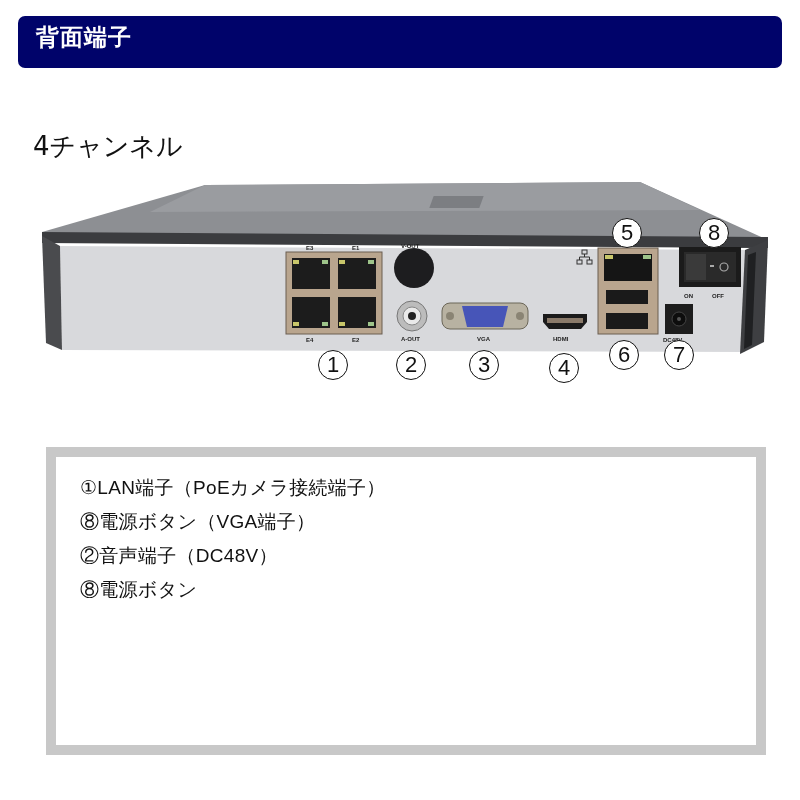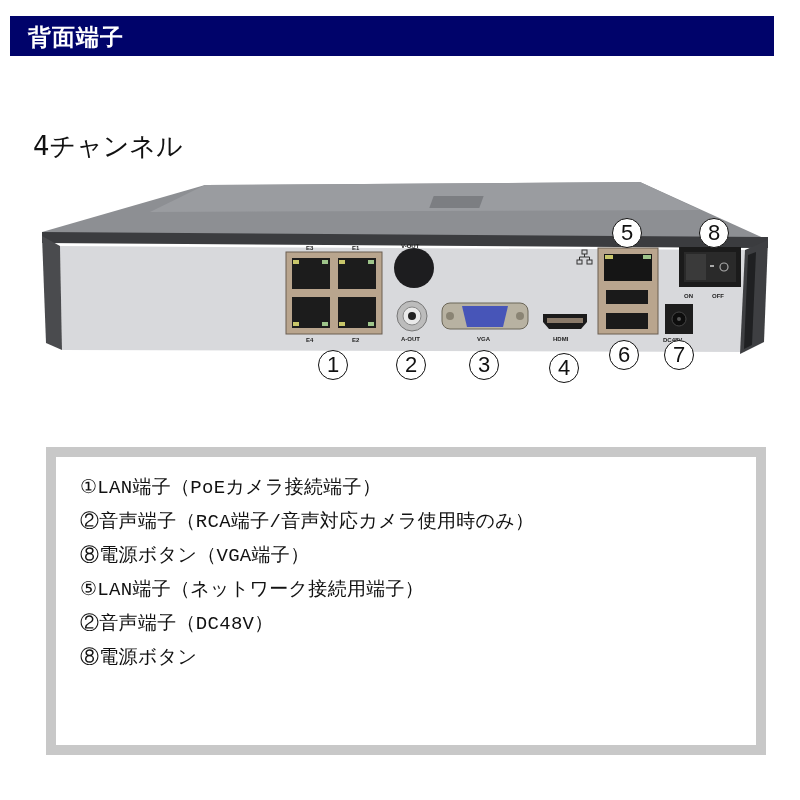--- a/index.html
+++ b/index.html
@@ -1,36 +1,36 @@
 <!DOCTYPE html>
 <html><head>
 <meta charset="utf-8">
 <style>
   html, body { margin:0; padding:0; background:#fff; }
   body { width:800px; height:800px; position:relative; overflow:hidden;
          font-family:"DejaVu Sans", "Liberation Sans", sans-serif; color:#111; }
-  .hdr { position:absolute; left:10px; top:16px; width:764px; height:40px; background:#00036a; }
+  .hdr { position:absolute; left:18px; top:16px; width:764px; height:52px; background:#00036a;border-radius:7px; }
   .hdr-title { position:absolute; left:18px; top:6px; font-size:23px; font-weight:bold; color:#fff; letter-spacing:1px; }
   .sub { position:absolute; left:33px; top:129px; font-size:26px; color:#111; }
 
   
   .dev { position:absolute; left:0; top:0; width:800px; height:420px; }
   .dev svg { position:absolute; left:0; top:0; }
 
   .num { position:absolute; width:28px; height:28px; border:1.5px solid #111; border-radius:50%;
          background:#fff; font-size:22px; line-height:28px; text-align:center; color:#111;
          font-family:"Liberation Sans", sans-serif; }
   .plabel { position:absolute; font-size:6px; color:#222; font-family:"Liberation Sans", sans-serif; font-weight:bold; }
 
   
   .legend { position:absolute; left:46px; top:447px; width:700px; height:288px;
             border:10px solid #c8c8c8; background:#fff; }
   .legend ul { list-style:none; margin:0; padding:0; position:absolute; left:24px; top:14px; }
   .legend li { font-size:19px; height:34px; line-height:34px; white-space:nowrap; color:#111;
-               font-family:Liberation Mono, monospace; letter-spacing:0.3px; }
+               font-family:Liberation Sans, sans-serif; letter-spacing:0.3px; }
 </style>
 </head>
 <body>
 
 <div class="hdr">
   <div class="hdr-title">背面端子</div>
 </div>
 
 <div class="sub">4チャンネル</div>
 
@@ -121,19 +121,17 @@
   <div class="num" style="left:549px;top:353px;">4</div>
   <div class="num" style="left:612px;top:218px;">5</div>
   <div class="num" style="left:609px;top:340px;">6</div>
   <div class="num" style="left:664px;top:340px;">7</div>
   <div class="num" style="left:699px;top:218px;">8</div>
 </div>
 
 <div class="legend">
   <ul>
     <li>①LAN端子（PoEカメラ接続端子）</li>
-    <li>②音声端子（RCA端子/音声対応カメラ使用時のみ）</li>
     <li>⑧電源ボタン（VGA端子）</li>
-    <li>⑤LAN端子（ネットワーク接続用端子）</li>
     <li>②音声端子（DC48V）</li>
     <li>⑧電源ボタン</li>
   </ul>
 </div>
 
 </body></html>

